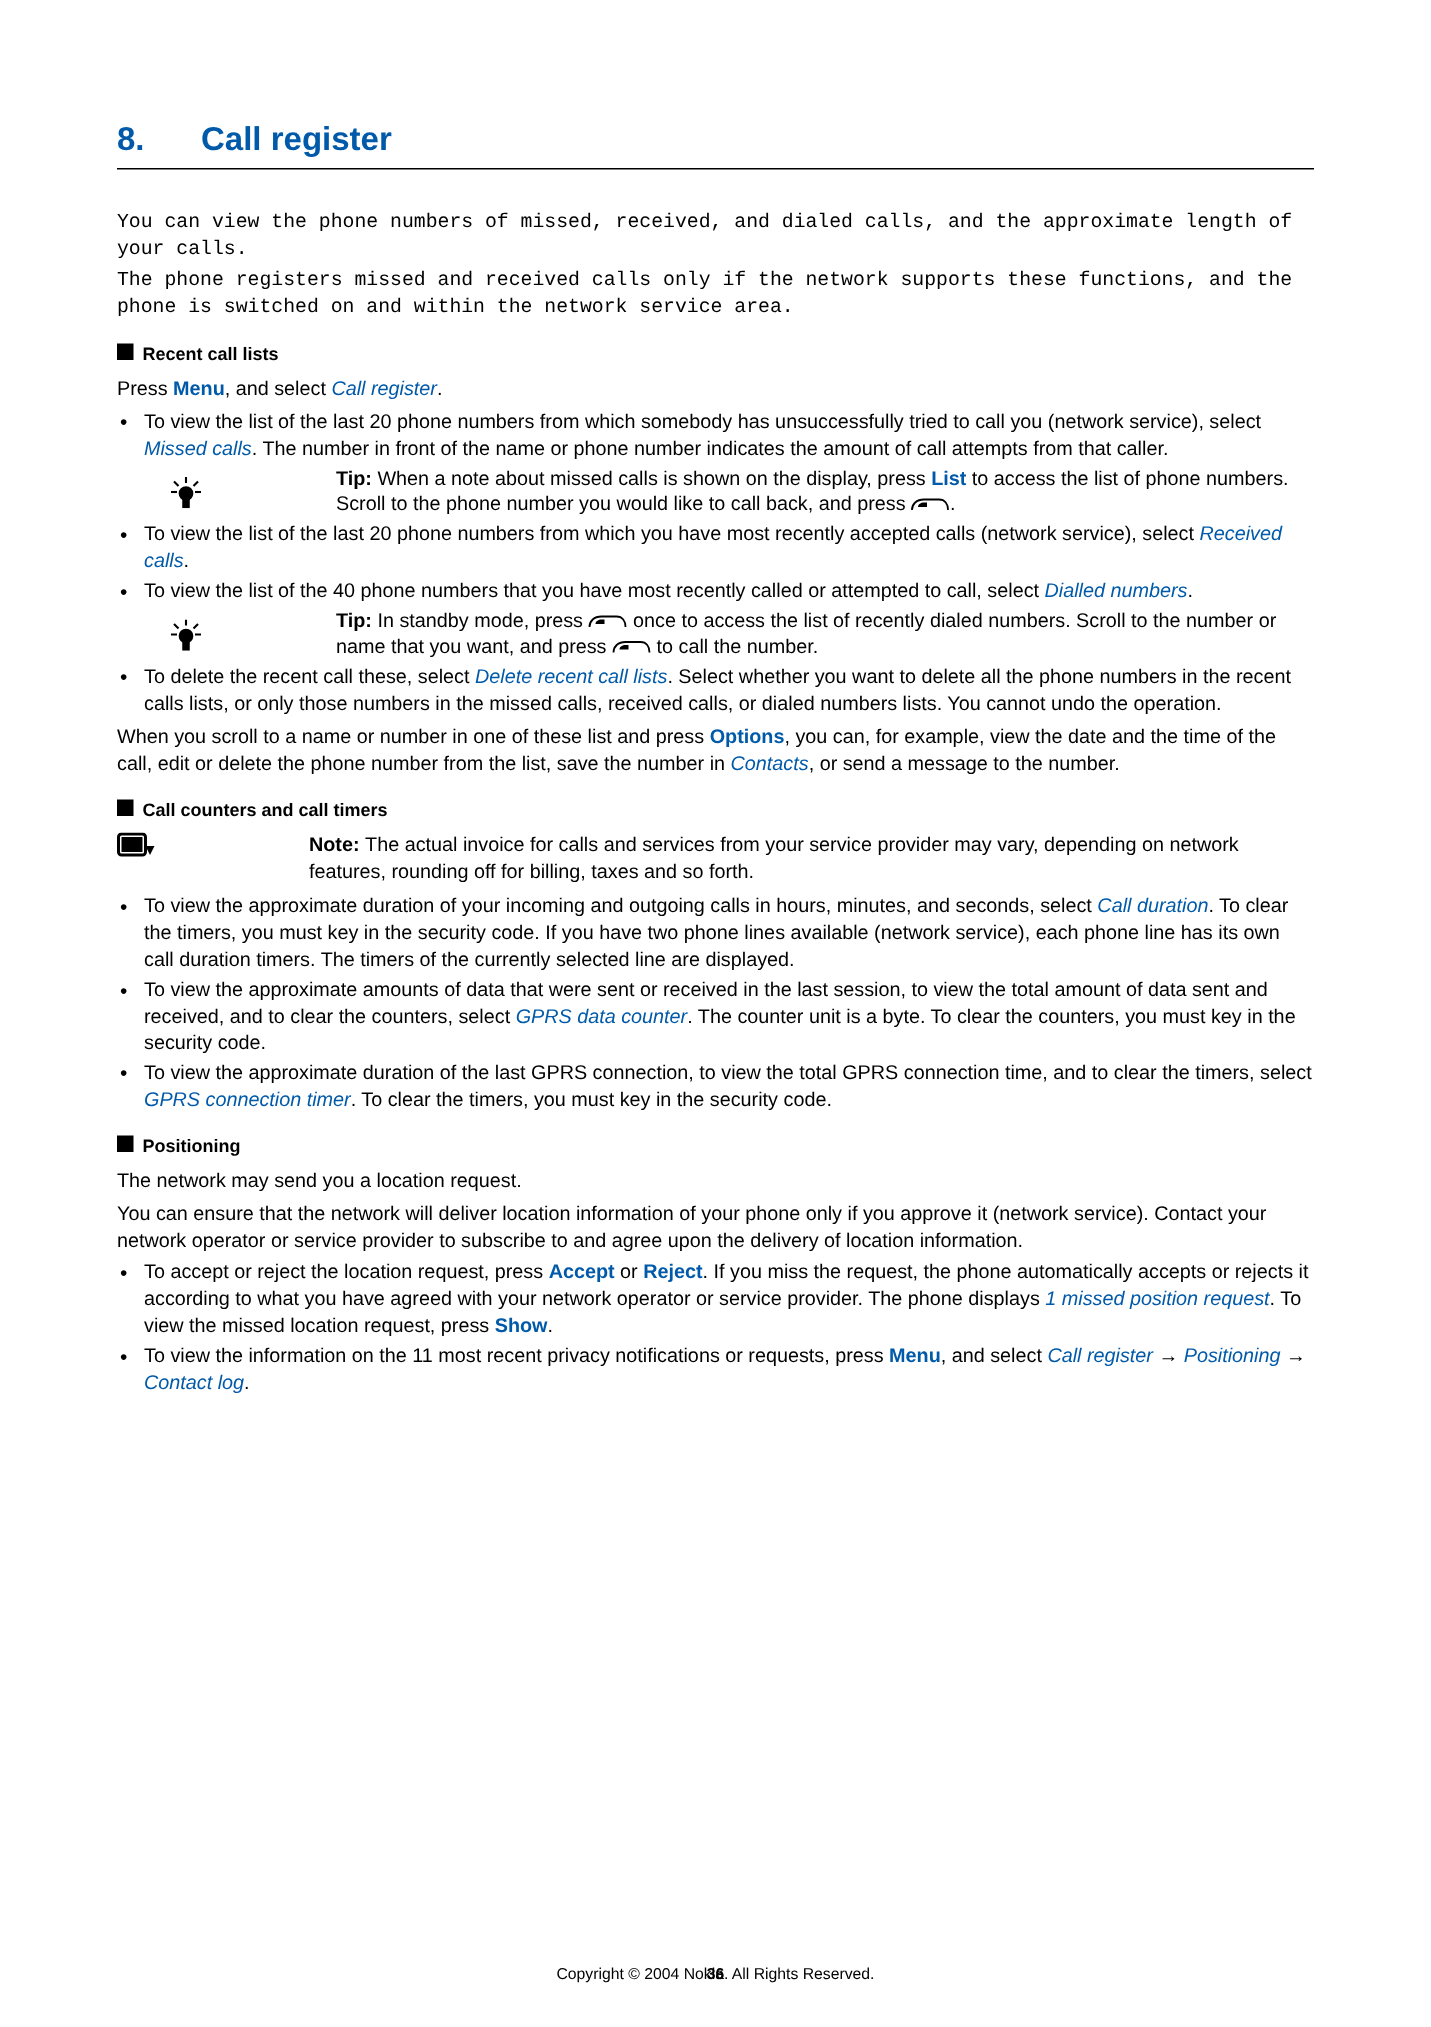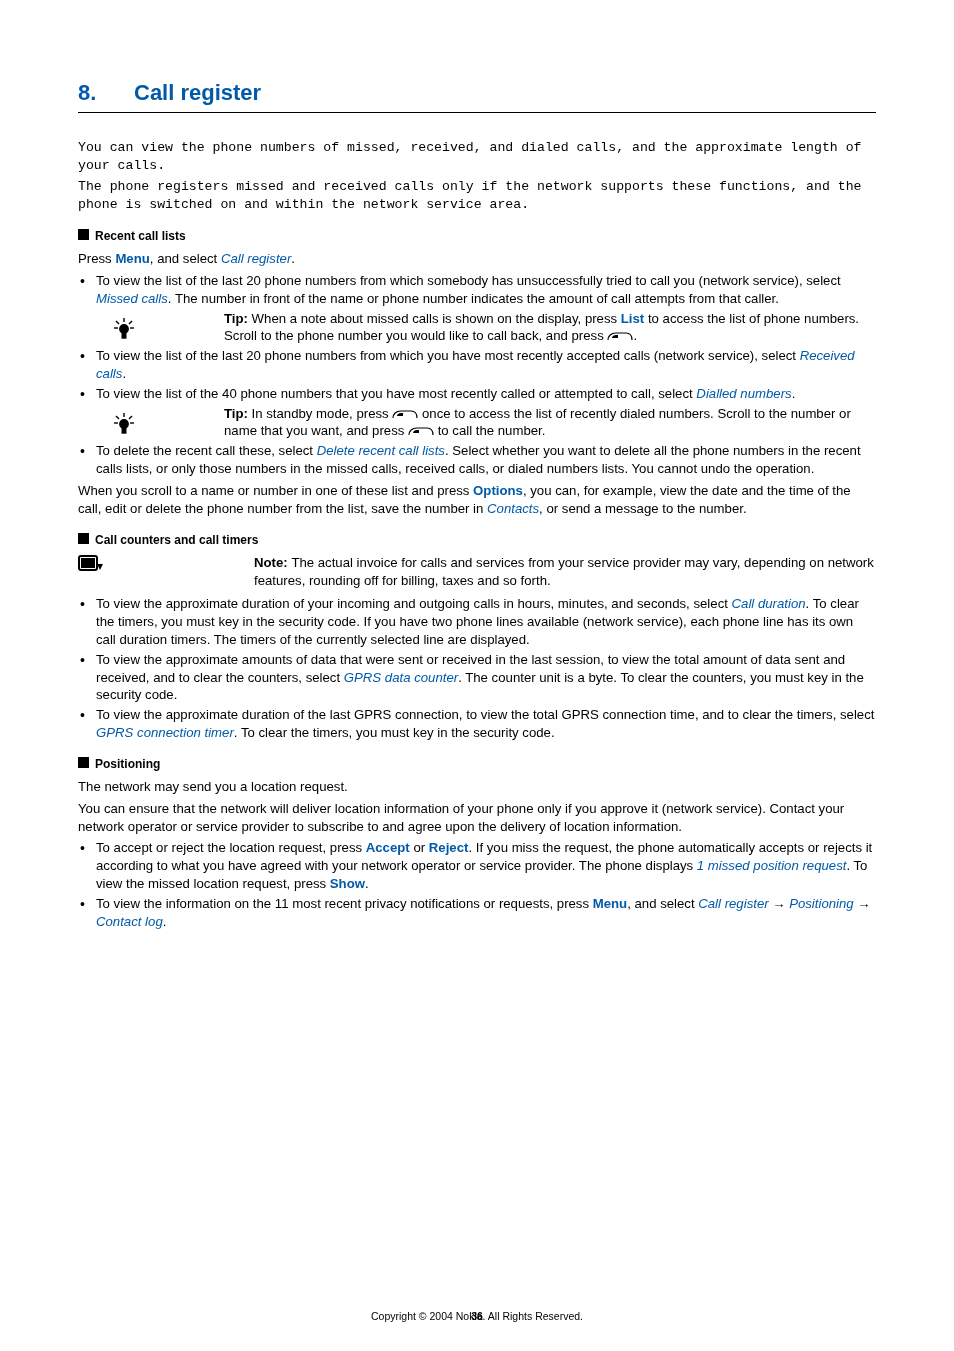--- a/index.html
+++ b/index.html
@@ -72,21 +72,20 @@
     padding-top: 1px;
   }
   .tip-content, .note-content {
     padding-left: 82px;
     flex: 1;
   }
   .note-row-top {
     display: flex;
     align-items: flex-start;
     margin: 2px 0 6px 0;
-    gap: 48px;
   }
   .note-row-top .note-content { padding-left: 100px; }
   .call-key {
     display: inline-block;
     width: 26px; height: 10px;
     vertical-align: -1px;
   }
   .footer {
     position: absolute;
     bottom: 28px;

